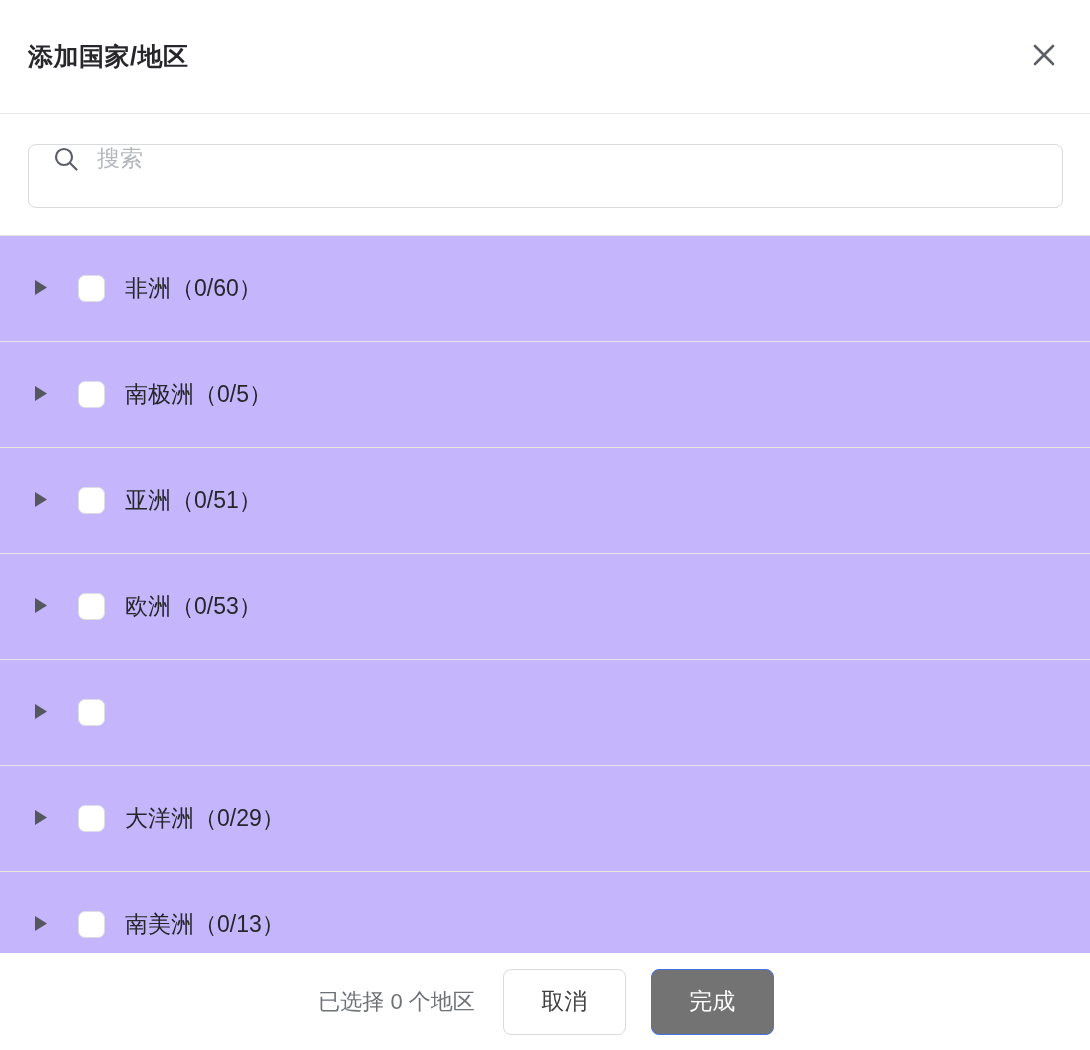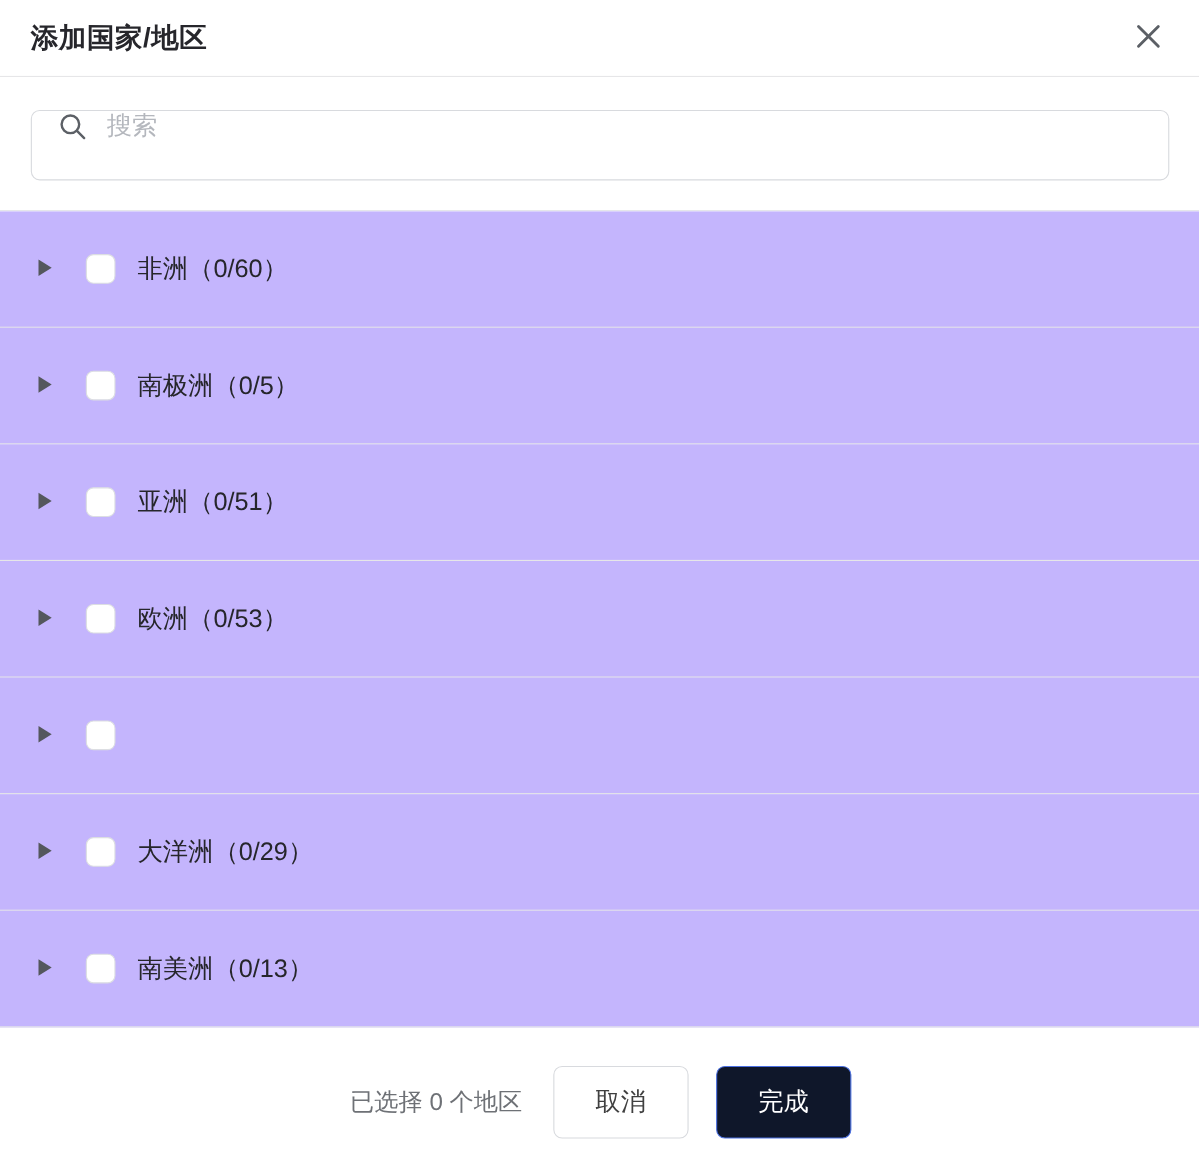--- a/index.html
+++ b/index.html
@@ -11,21 +11,21 @@
   }
   .dialog {
     width: 1090px;
     height: 1050px;
     display: flex;
     flex-direction: column;
     background: #ffffff;
   }
   
   .dialog-header {
-    height: 70px;
+    height: 114px;
     flex: 0 0 auto;
     display: flex;
     align-items: center;
     justify-content: space-between;
     padding: 0 26px 0 28px;
     border-bottom: 1px solid #e6e6e8;
   }
   .dialog-title {
     font-size: 25px;
     font-weight: 700;
@@ -142,21 +142,21 @@
     align-items: center;
     justify-content: center;
   }
   .btn-cancel {
     background: #ffffff;
     border: 1px solid #d8dade;
     color: #404040;
     margin-left: 28px;
   }
   .btn-done {
-    background: #0f172a;
+    background: #737373;
     border: 1px solid #4b70e2;
     color: #ffffff;
   }
 </style>
 </head>
 <body>
 
 <div class="dialog">
 
   <div class="dialog-header">

